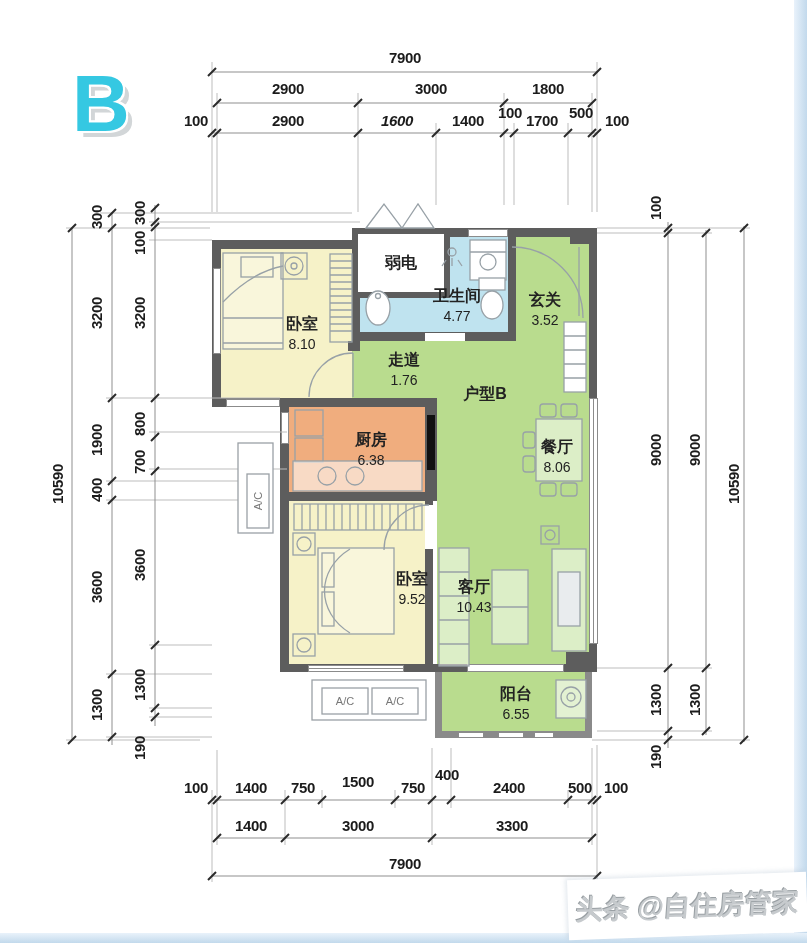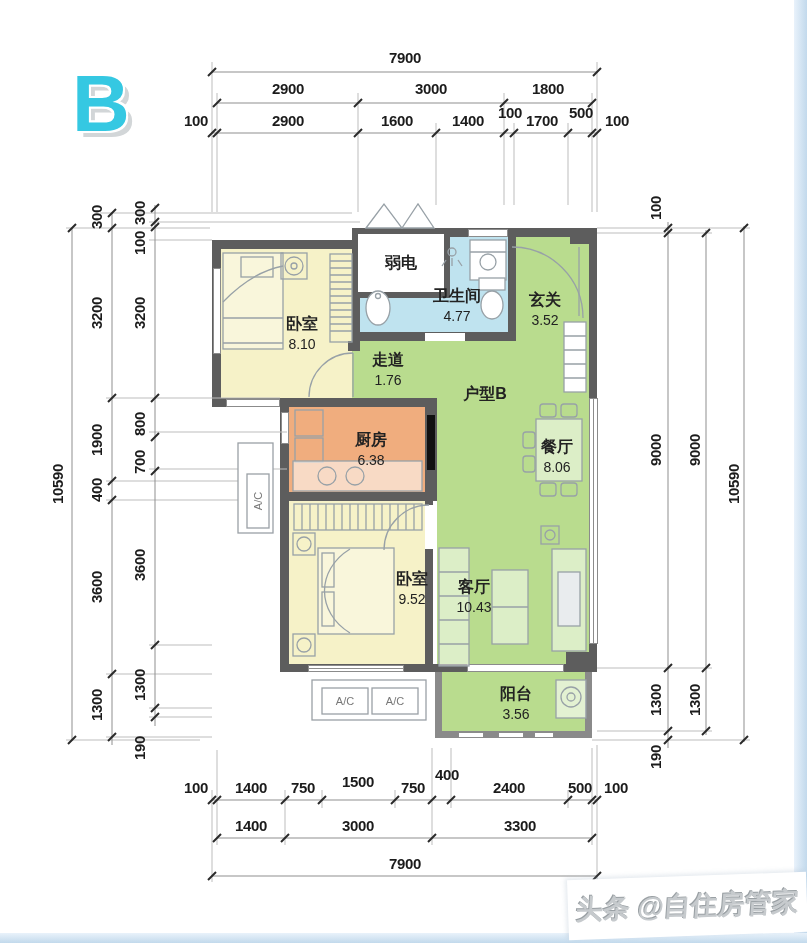--- a/index.html
+++ b/index.html
@@ -204,21 +204,21 @@
   <span class="rarea">8.10</span>
 </div>
 <div class="rlabel" style="left:457px;top:306px;">
   <span class="rname">卫生间</span>
   <span class="rarea">4.77</span>
 </div>
 <div class="rlabel" style="left:545px;top:310px;">
   <span class="rname">玄关</span>
   <span class="rarea">3.52</span>
 </div>
-<div class="rlabel" style="left:388px;top:370px;">
+<div class="rlabel" style="left:404px;top:370px;">
   <span class="rname">走道</span>
   <span class="rarea">1.76</span>
 </div>
 <div class="rlabel" style="left:371px;top:450px;">
   <span class="rname">厨房</span>
   <span class="rarea">6.38</span>
 </div>
 <div class="rlabel" style="left:557px;top:457px;">
   <span class="rname">餐厅</span>
   <span class="rarea">8.06</span>
@@ -226,53 +226,53 @@
 <div class="rlabel" style="left:412px;top:589px;">
   <span class="rname">卧室</span>
   <span class="rarea">9.52</span>
 </div>
 <div class="rlabel" style="left:474px;top:597px;">
   <span class="rname">客厅</span>
   <span class="rarea">10.43</span>
 </div>
 <div class="rlabel" style="left:516px;top:704px;">
   <span class="rname">阳台</span>
-  <span class="rarea">3.56</span>
+  <span class="rarea">6.55</span>
 </div>
 <div class="single" style="left:485px;top:394px;">户型B</div>
 <div class="single" style="left:401px;top:263px;">弱电</div>
 <div class="aclabv" style="left:258px;top:501px;">A/C</div>
 <div class="aclab" style="left:345px;top:701px;">A/C</div>
 <div class="aclab" style="left:395px;top:701px;">A/C</div>
 
 <div class="dim" style="left:405px;top:57px;">7900</div>
 <div class="dim" style="left:288px;top:88px;">2900</div>
 <div class="dim" style="left:431px;top:88px;">3000</div>
 <div class="dim" style="left:548px;top:88px;">1800</div>
 <div class="dim" style="left:196px;top:120px;">100</div>
 <div class="dim" style="left:288px;top:120px;">2900</div>
-<div class="dim" style="left:397px;top:120px;">1600</div>
+<div class="dim" style="left:397px;top:120px;font-style:italic;">1600</div>
 <div class="dim" style="left:468px;top:120px;">1400</div>
 <div class="dim" style="left:510px;top:112px;">100</div>
 <div class="dim" style="left:542px;top:120px;">1700</div>
 <div class="dim" style="left:581px;top:112px;">500</div>
 <div class="dim" style="left:617px;top:120px;">100</div>
 
 <div class="dim" style="left:196px;top:787px;">100</div>
 <div class="dim" style="left:251px;top:787px;">1400</div>
 <div class="dim" style="left:303px;top:787px;">750</div>
 <div class="dim" style="left:358px;top:781px;">1500</div>
 <div class="dim" style="left:413px;top:787px;">750</div>
 <div class="dim" style="left:447px;top:774px;">400</div>
 <div class="dim" style="left:509px;top:787px;">2400</div>
 <div class="dim" style="left:580px;top:787px;">500</div>
 <div class="dim" style="left:616px;top:787px;">100</div>
 <div class="dim" style="left:251px;top:825px;">1400</div>
 <div class="dim" style="left:358px;top:825px;">3000</div>
-<div class="dim" style="left:512px;top:825px;margin-left:8px;">3300</div>
+<div class="dim" style="left:512px;top:825px;">3300</div>
 <div class="dim" style="left:405px;top:863px;">7900</div>
 
 <div class="dimv" style="left:57px;top:484px;">10590</div>
 <div class="dimv" style="left:96px;top:217px;">300</div>
 <div class="dimv" style="left:96px;top:313px;">3200</div>
 <div class="dimv" style="left:96px;top:440px;">1900</div>
 <div class="dimv" style="left:96px;top:490px;">400</div>
 <div class="dimv" style="left:96px;top:587px;">3600</div>
 <div class="dimv" style="left:96px;top:705px;">1300</div>
 <div class="dimv" style="left:139px;top:213px;">300</div>

